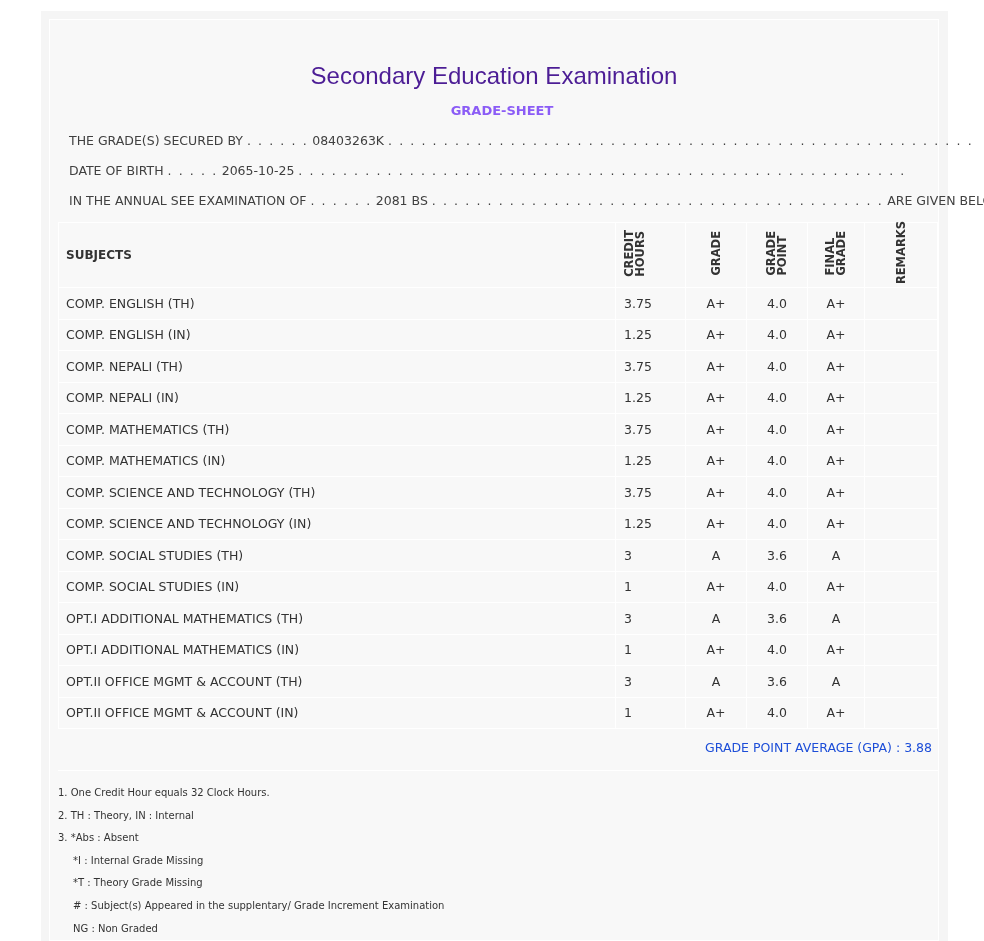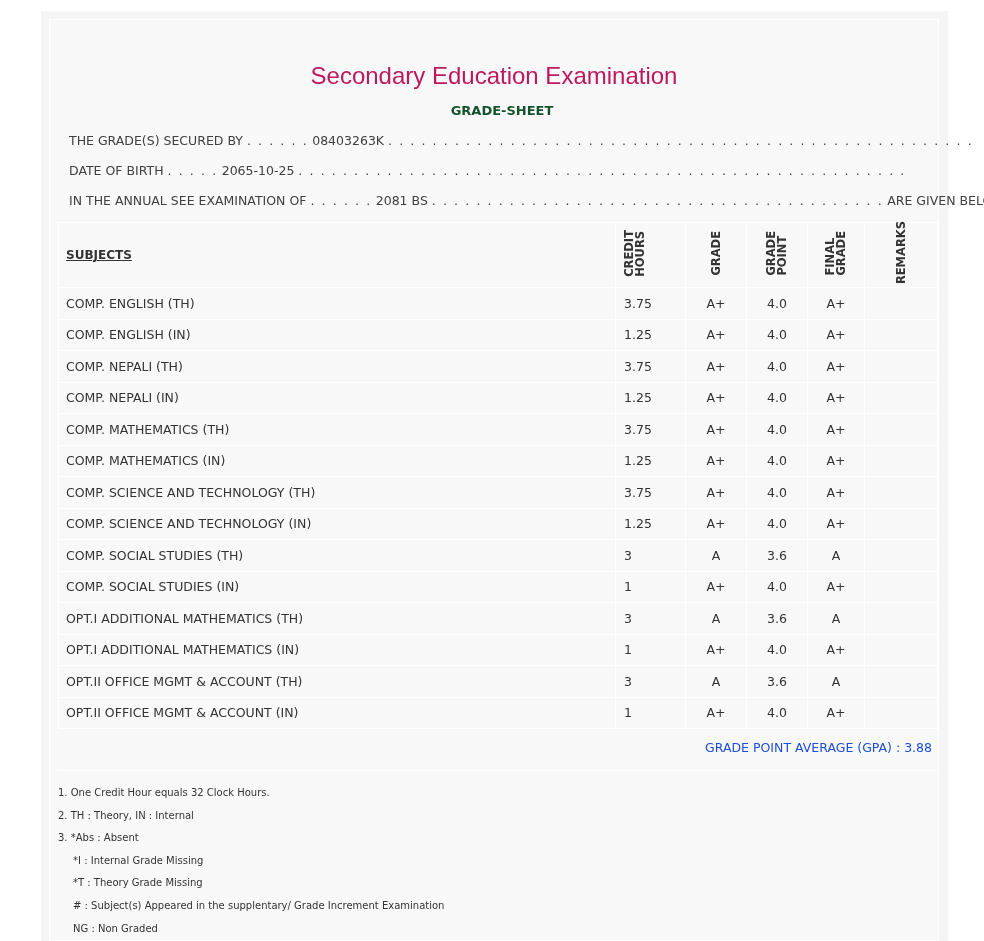--- a/index.html
+++ b/index.html
@@ -3,30 +3,30 @@
 <meta charset="utf-8">
 <style>
   html, body { margin: 0; padding: 0; background: #ffffff; }
   body { width: 984px; height: 941px; position: relative; overflow: hidden;
          font-family: "DejaVu Sans", sans-serif; color: #333333; }
   .outer { position: absolute; left: 41px; top: 11px; width: 907px; height: 930px;
            background: #f5f5f5; }
   .inner { position: absolute; left: 8px; top: 8px; width: 890px; height: 922px;
            background: #f8f8f8; border: 1px solid #ffffff; box-sizing: border-box; }
   .title { position: absolute; left: 0; right: 0; top: 42px; text-align: center;
-           font-family: "Liberation Sans", sans-serif; font-size: 24px; color: #be185d; }
+           font-family: "Liberation Sans", sans-serif; font-size: 24px; color: #4c1d95; }
   .subtitle { position: absolute; left: 16px; right: 0; top: 83px; text-align: center;
-              font-size: 13px; font-weight: bold; color: #14532d; }
+              font-size: 13px; font-weight: bold; color: #8b5cf6; }
   .info-line { position: absolute; left: 19px; font-size: 12.5px; color: #404040;
                white-space: nowrap; letter-spacing: 0; }
   .info-line .dots { letter-spacing: 1.6px; }
   table.grades { position: absolute; left: 8px; top: 202px; width: 880px;
                  border-collapse: collapse; font-size: 12.5px; }
   table.grades td, table.grades th { border: 1px solid #ffffff; padding: 0; }
-  table.grades th { height: 48px; font-weight: bold; font-size: 12px; color: #333; text-decoration: underline; }
+  table.grades th { height: 48px; font-weight: bold; font-size: 12px; color: #333; }
   table.grades td { height: 30.5px; }
   .subj { text-align: left; padding-left: 7px !important; }
   .vert { writing-mode: vertical-rl; transform: rotate(180deg); line-height: 11px;
           font-size: 11.5px; display: inline-block; text-align: left; }
   .c-credit { width: 61px; text-align: left; padding-left: 8px !important; }
   .c-grade { width: 60px; text-align: center; }
   .c-gp { width: 60px; text-align: center; }
   .c-fg { width: 56px; text-align: center; }
   .c-rem { width: 72px; }
   .gpa { position: absolute; right: 6px; top: 720px; font-size: 12.5px; color: #1d4ed8; }

